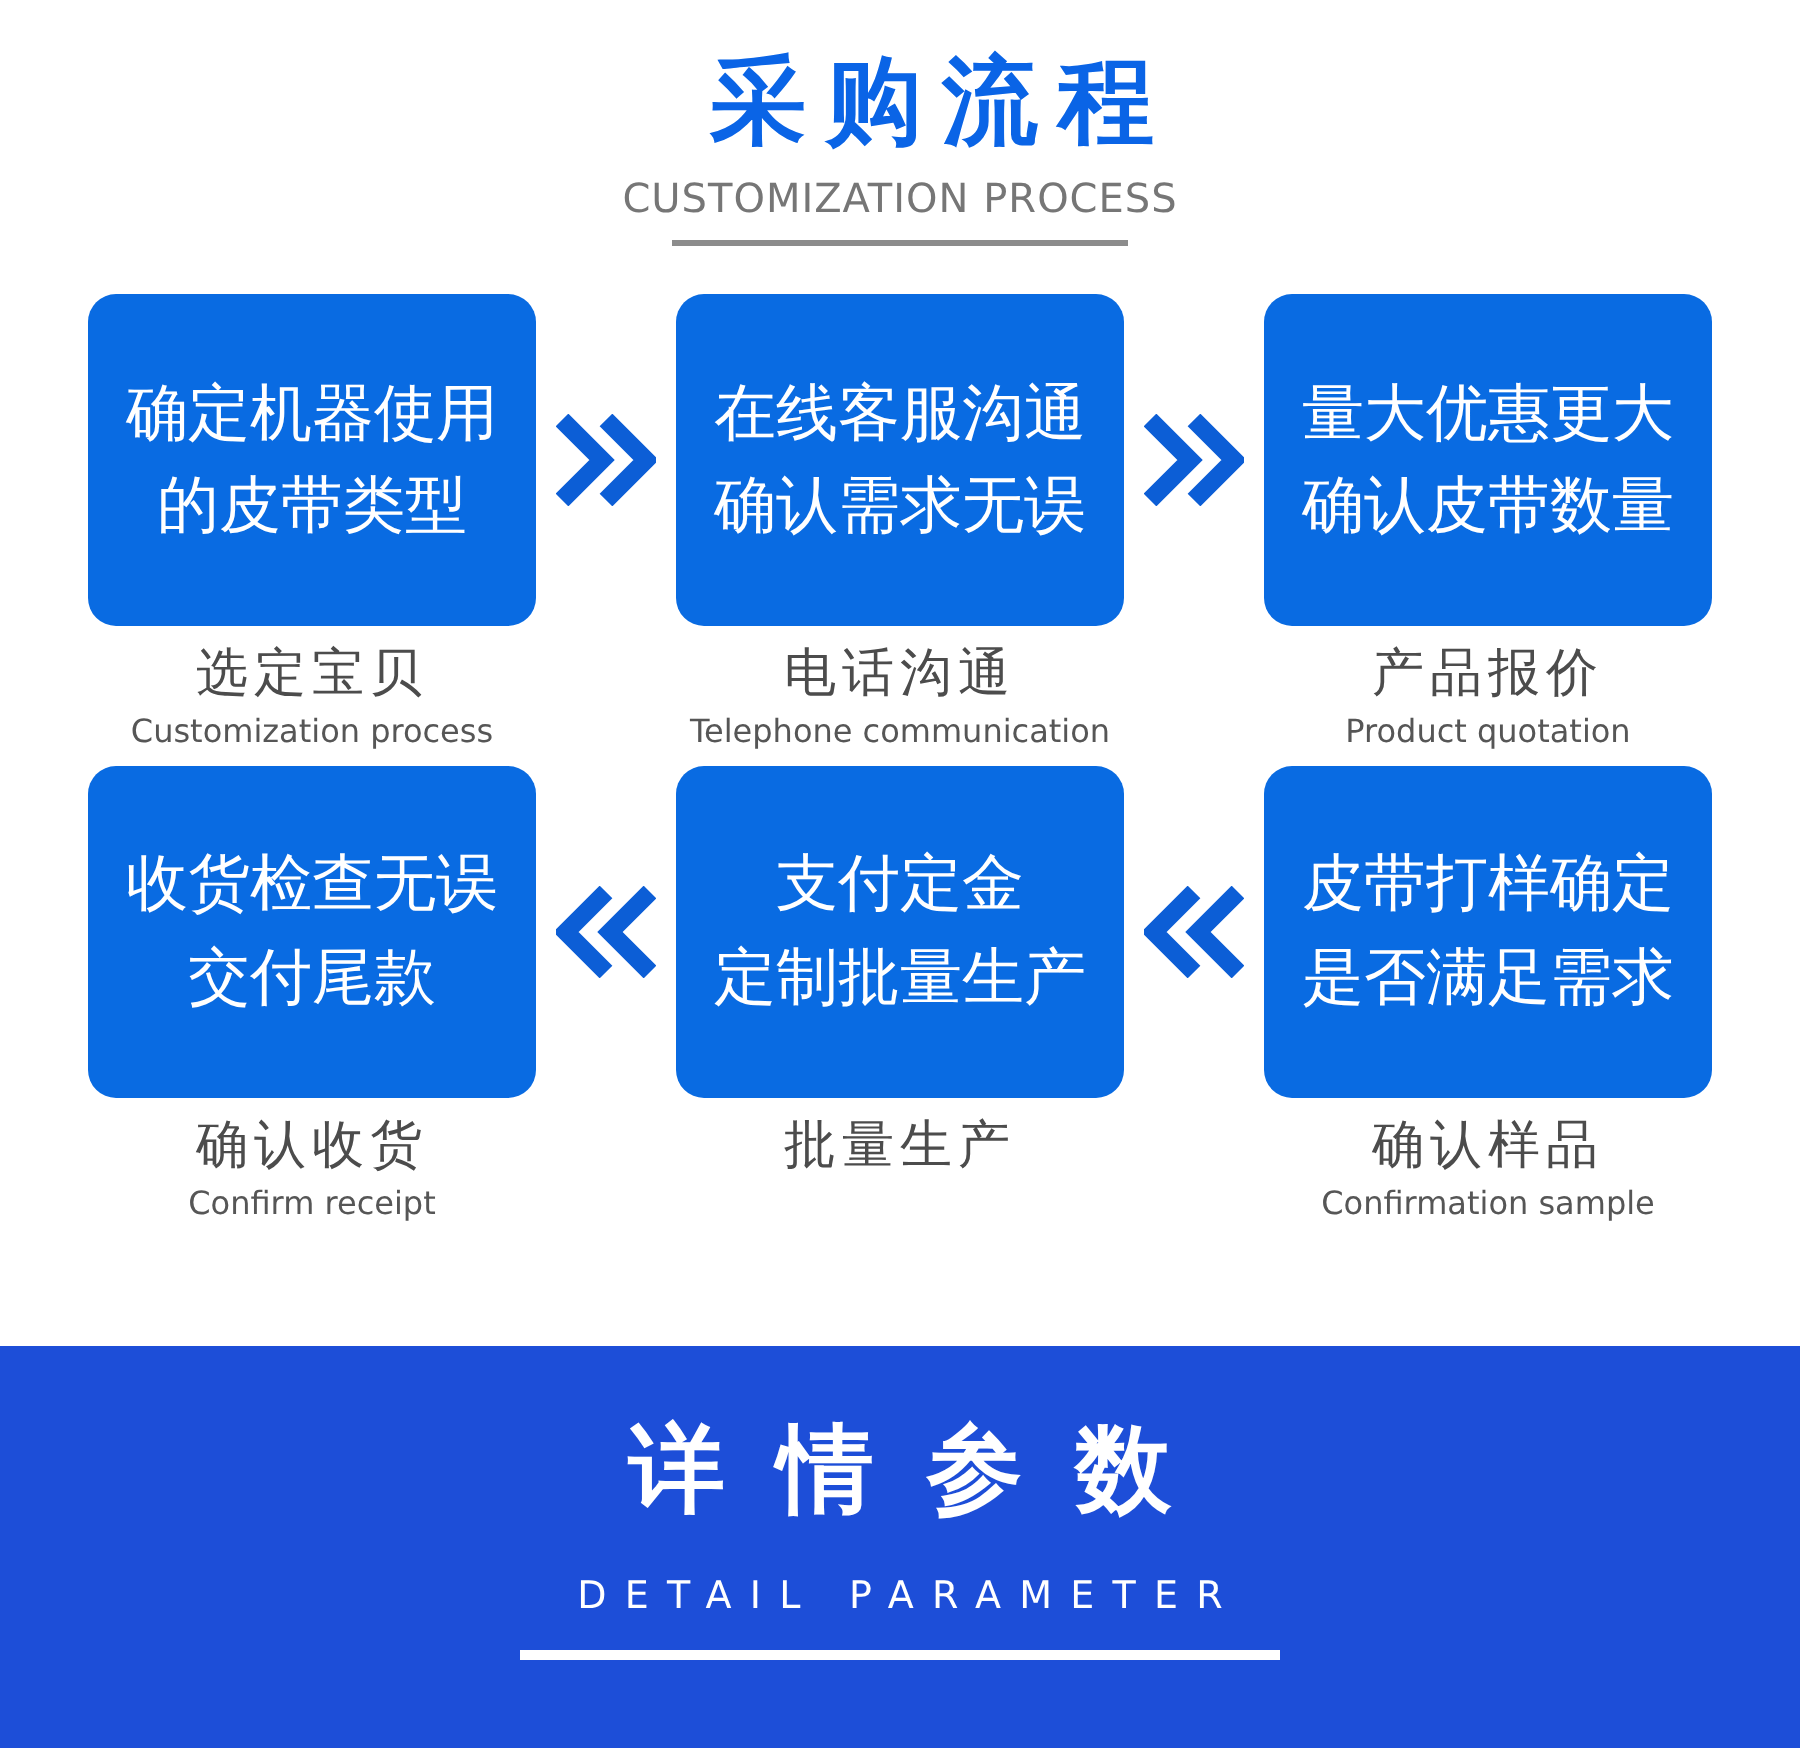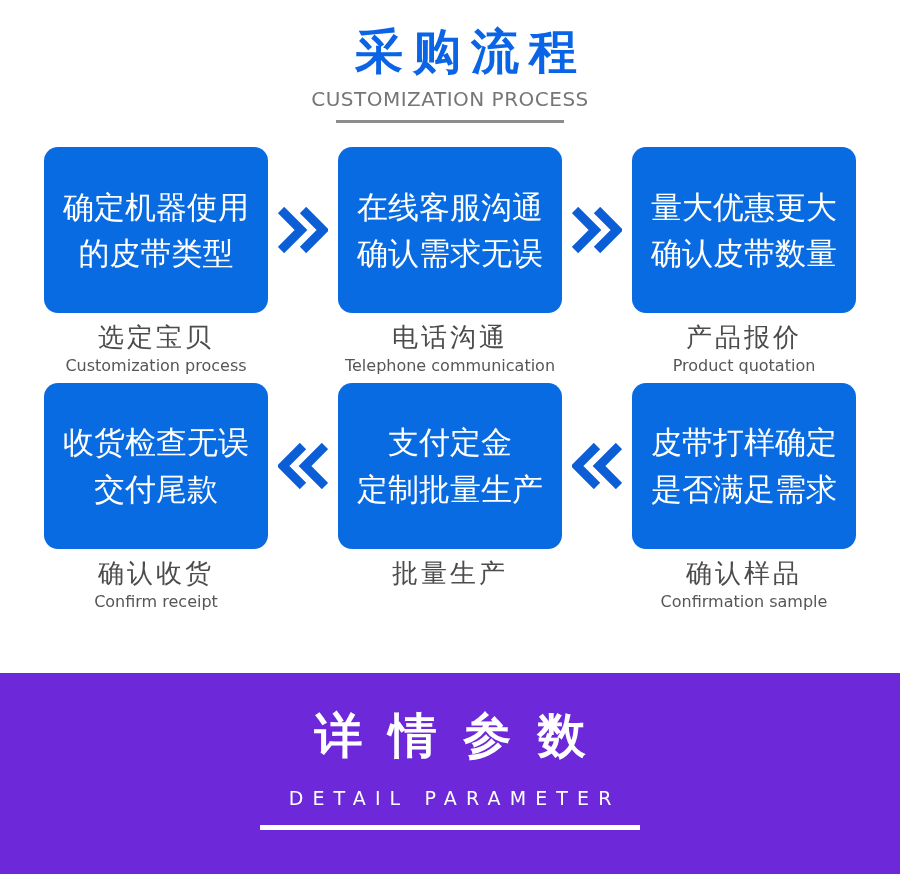--- a/index.html
+++ b/index.html
@@ -38,21 +38,21 @@
     line-height:1.15;
   }
   .step-sublabel { margin-top:3px; font-size:16px; color:#565656; }
   .arrow-cell {
     height:166px; flex:1; display:flex; align-items:center; justify-content:center;
   }
 
   
   .banner {
     position:absolute; left:0; bottom:0; width:900px; height:201px;
-    background:#6d28d9; text-align:center; color:#ffffff;
+    background:#1d4ed8; text-align:center; color:#ffffff;
   }
   .banner-title {
     padding-top:34px; font-size:48px; font-weight:700;
     letter-spacing:0.55em; text-indent:0.55em; line-height:1.2;
   }
   .banner-subtitle {
     margin-top:22px; font-size:19px; font-weight:500;
     letter-spacing:0.48em; text-indent:0.48em;
   }
   .banner-underline {

